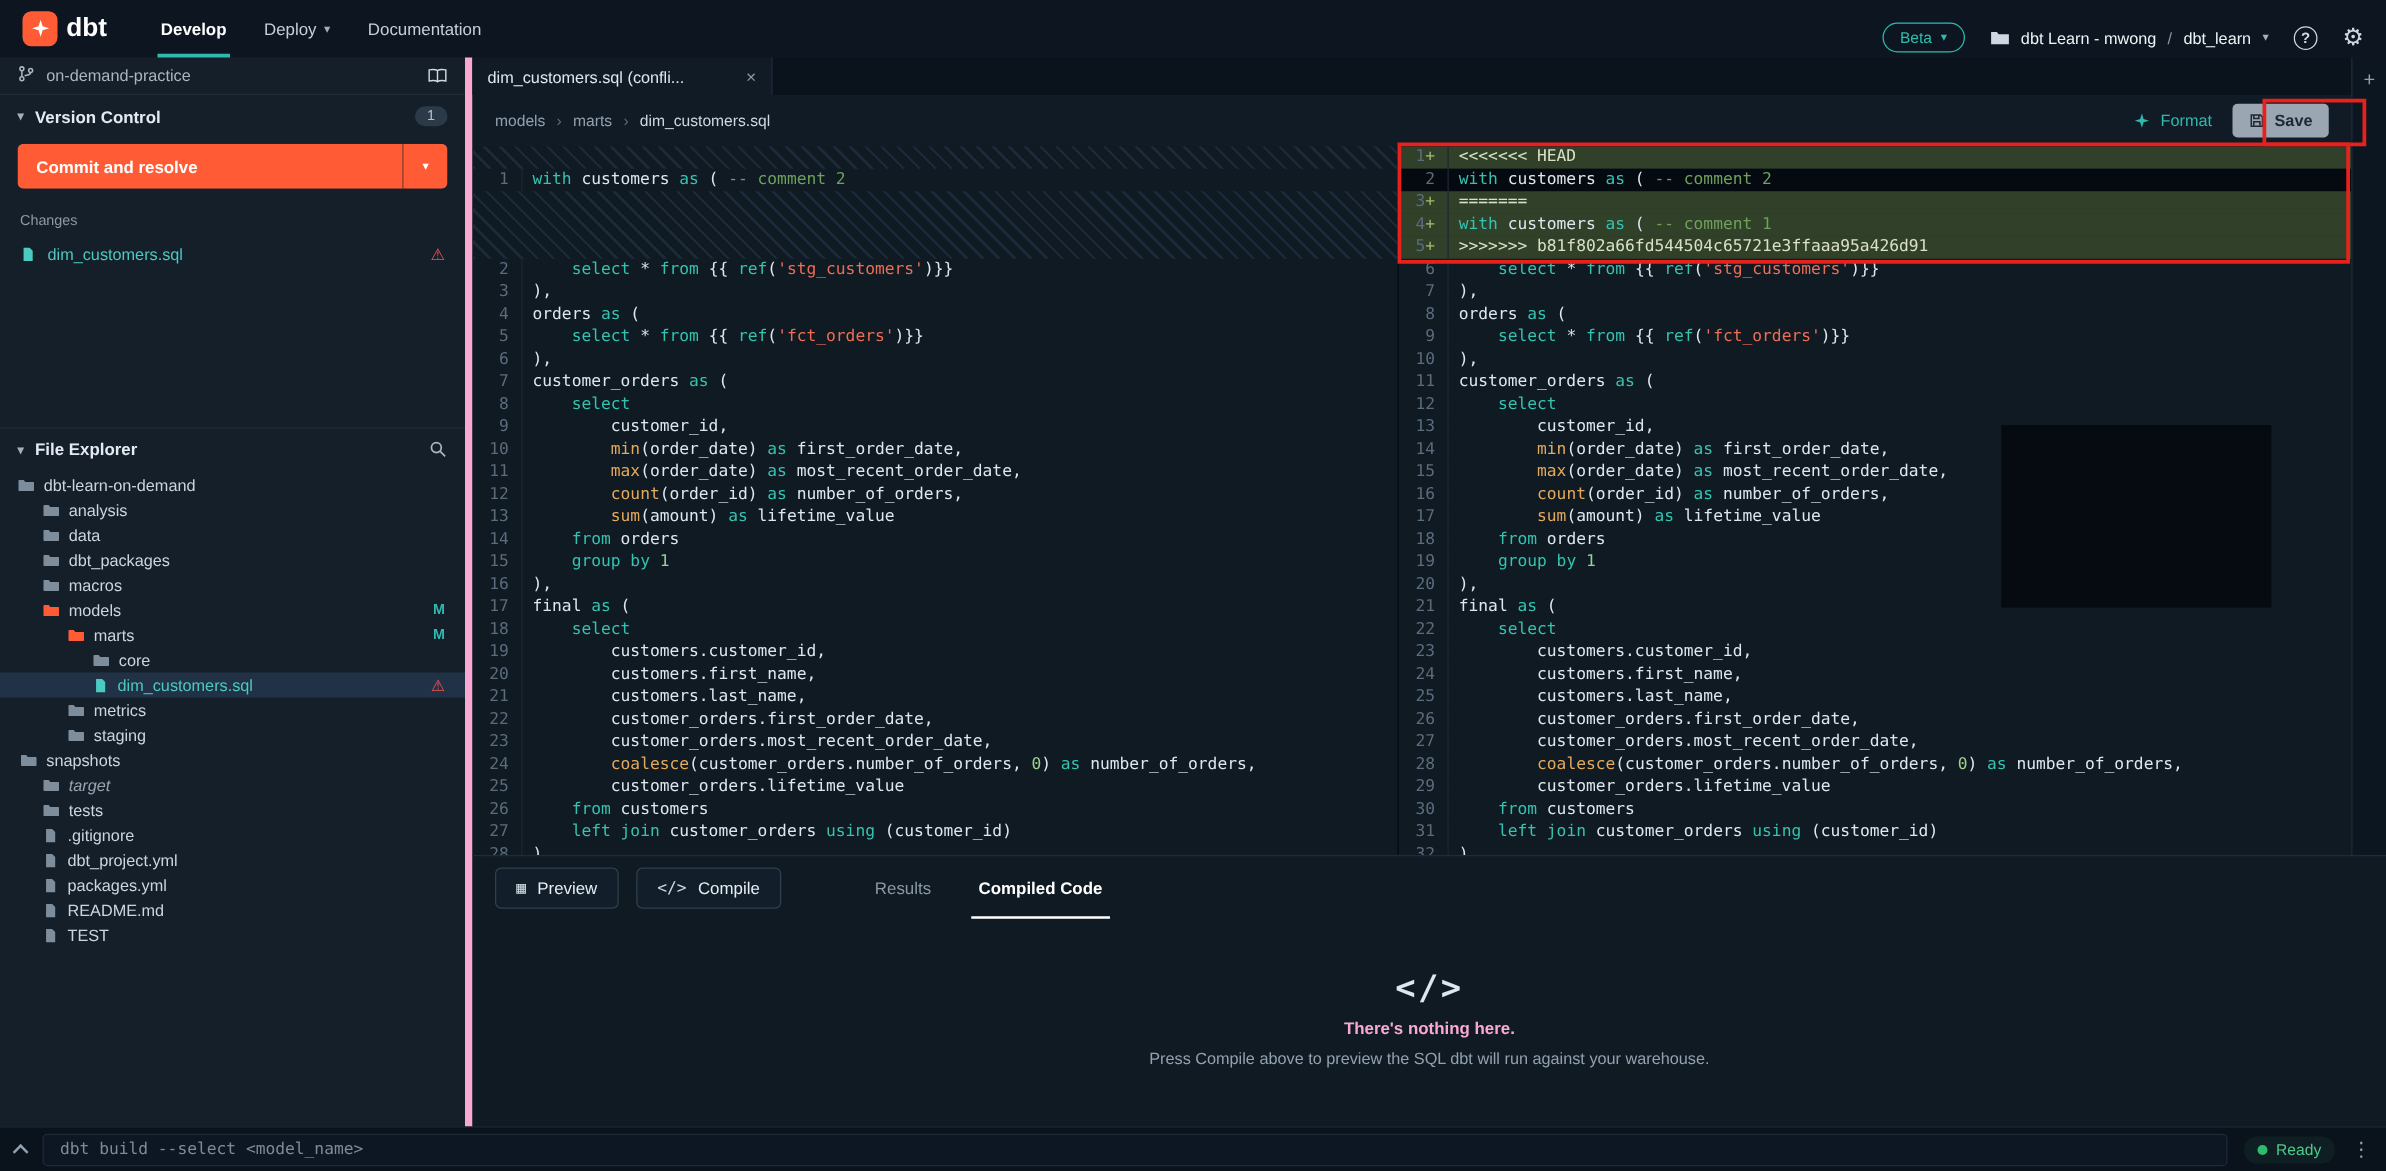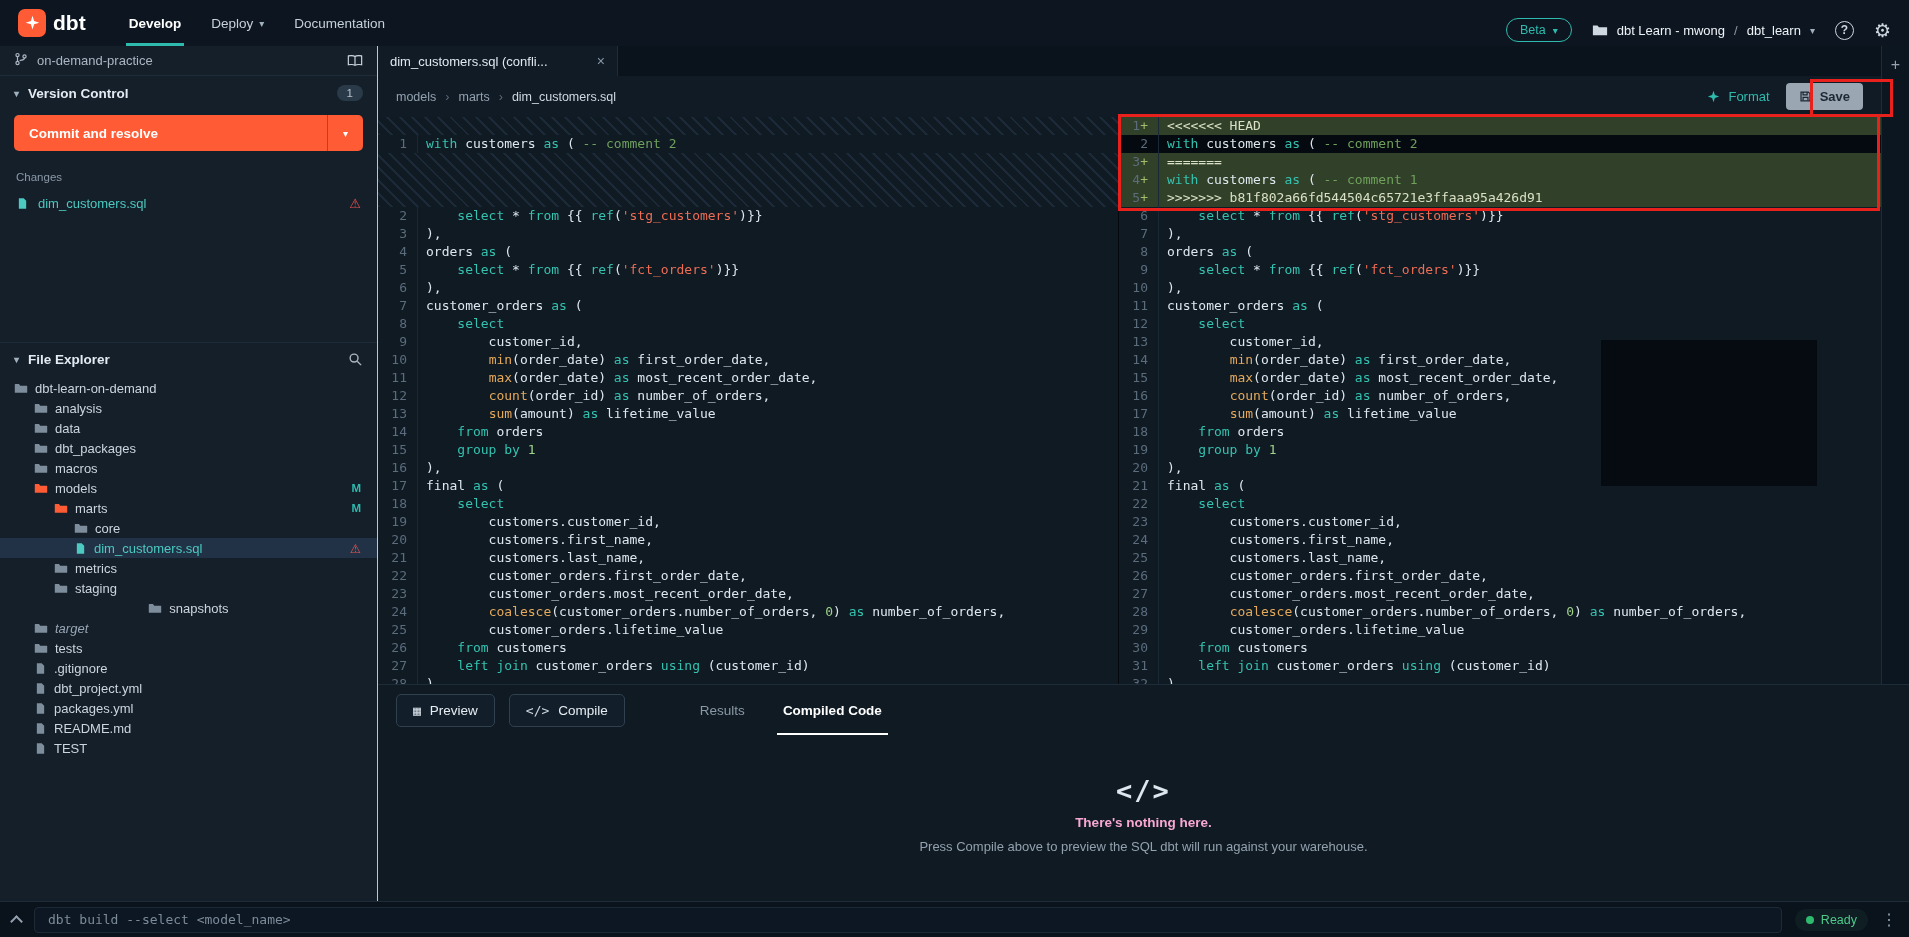--- a/index.html
+++ b/index.html
@@ -19,21 +19,21 @@
   .topnav-right { margin-left:auto; display:flex; align-items:center; gap:20px;margin-top:14px; }
   .beta-pill { border:1.5px solid #2ebbae; color:#2ebbae; border-radius:15px; padding:4px 13px; font-size:12.5px; display:flex; gap:7px; align-items:center; cursor:pointer; }
   .beta-pill .chev { color:#2ebbae; }
   .account { display:flex; align-items:center; gap:9px; font-size:13px; color:#eef3f7; cursor:pointer; }
   .account .slash { color:#8b99a6; }
   .icon-btn { color:#cfd8e0; display:flex; align-items:center; cursor:pointer; }
   .help-circle { width:19px; height:19px; border:1.5px solid #cfd8e0; border-radius:50%; display:flex; align-items:center; justify-content:center; font-size:12px; font-weight:700; }
   .gear-glyph { font-size:19px; }
   
   .shell { display:flex; height:855px; }
-  .sidebar { width:378px; background:#141f2a; border-right:1px solid #f9a8d4; display:flex; flex-direction:column; flex:0 0 378px; }
+  .sidebar { width:378px; background:#141f2a; border-right:6px solid #f9a8d4; display:flex; flex-direction:column; flex:0 0 378px; }
   .branch-row { height:30px; display:flex; align-items:center; gap:9px; padding:0 14px; border-bottom:1px solid #1e2b38; color:#aab6c2; font-size:13px; cursor:pointer; }
   .branch-row .mlauto { margin-left:auto; }
   .vc-header { height:34px; display:flex; align-items:center; gap:9px; padding:0 14px; font-size:13.5px; font-weight:700; color:#e3eaf1; cursor:pointer; }
   .vc-badge { margin-left:auto; background:#2b3a49; border-radius:10px; padding:2px 10px; font-size:11.5px; font-weight:400; color:#b7c2cd; }
   .commit-wrap { margin:5px 14px 12px; display:flex; height:36px; border-radius:5px; overflow:hidden; }
   .commit-main { flex:1; background:#ff5c35; color:#fff; font-size:13.5px; font-weight:600; display:flex; align-items:center; padding:0 15px; cursor:pointer; }
   .commit-caret { width:36px; background:#ff5c35; border-left:1px solid rgba(0,0,0,.28); display:flex; align-items:center; justify-content:center; color:#fff; cursor:pointer; }
   .changes-label { padding:8px 16px 7px; font-size:11.5px; color:#8b99a6; }
   .changed-row { height:26px; display:flex; align-items:center; gap:9px; padding:0 16px; font-size:13px; color:#4cc9c0; cursor:pointer; }
   .changed-row .warn { margin-left:auto; color:#f0544f; font-size:13px; }
@@ -292,21 +292,21 @@
           <span class="tree-label">metrics</span>
         </div>
         <div class="tree-row" style="padding-left: 54px;">
           <span class="tree-icon ">
             <svg width="14" height="14" viewBox="0 0 16 16">
               <path fill="currentColor" d="M1.5 3.5h4.2l1.4 1.8h7.4a.6.6 0 0 1 .6.6v7a.6.6 0 0 1-.6.6H1.5a.6.6 0 0 1-.6-.6V4.1a.6.6 0 0 1 .6-.6z"></path>
             </svg>
           </span>
           <span class="tree-label">staging</span>
         </div>
-        <div class="tree-row" style="padding-left: 16px; justify-content: center;">
+        <div class="tree-row" style="padding-left: 16px;">
           <span class="tree-icon ">
             <svg width="14" height="14" viewBox="0 0 16 16">
               <path fill="currentColor" d="M1.5 3.5h4.2l1.4 1.8h7.4a.6.6 0 0 1 .6.6v7a.6.6 0 0 1-.6.6H1.5a.6.6 0 0 1-.6-.6V4.1a.6.6 0 0 1 .6-.6z"></path>
             </svg>
           </span>
           <span class="tree-label">snapshots</span>
         </div>
         <div class="tree-row" style="padding-left: 34px;">
           <span class="tree-icon ">
             <svg width="14" height="14" viewBox="0 0 16 16">

